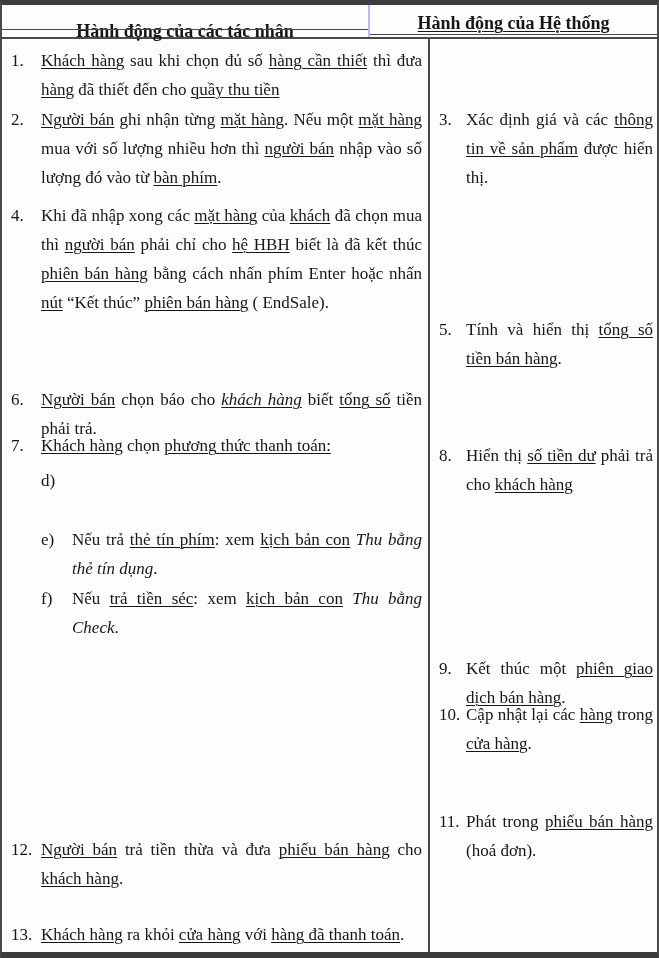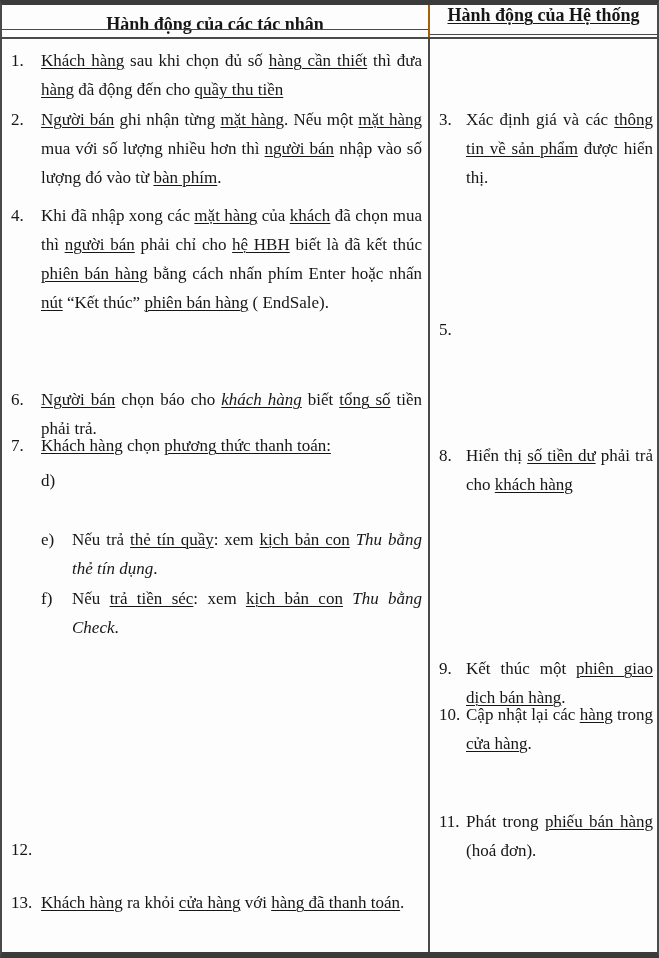--- a/index.html
+++ b/index.html
@@ -21,26 +21,26 @@
     display: flex; flex-direction: column;
   }
   .thead {
     position: relative;
     height: 32px; flex: 0 0 32px;
     border-bottom: 2px solid #4a4a4a;
     display: flex;
     font-weight: bold; font-size: 18px;
   }
   .th { position: relative; text-align: center; box-sizing: border-box; }
-  .th-left { width: 426px; padding-top: 9px; }
+  .th-left { width: 366px; padding-top: 16px; }
   .th-left::after {
     content: ""; position: absolute; left: 0; right: 0; top: 24px;
     border-top: 1.5px solid #4a4a4a;
   }
-  .th-right { flex: 1; border-left: 2px solid #a16207; }
+  .th-right { flex: 1; border-left: 2px solid #c4b5fd; padding-top: 8px; }
   .th-right::after {
     content: ""; position: absolute; left: 0; right: 0; top: 29px;
     border-top: 1.5px solid #4a4a4a;
   }
   .tbody { position: relative; flex: 1; }
   .col { position: absolute; top: 0; bottom: 0; box-sizing: border-box; }
   .col-left { left: 0; width: 426px; }
   .col-right { left: 426px; right: 0; border-left: 2px solid #4a4a4a; }
   .item {
     position: absolute;
@@ -63,34 +63,34 @@
     <div class="thead">
       <div class="th th-left">
         <span>Hành động của các tác nhân</span>
       </div>
       <div class="th th-right">
         <span class="u">Hành động của Hệ thống</span>
       </div>
     </div>
     <div class="tbody">
       <div class="col col-left">
-          <div class="item" style="top: 7px;"><span class="marker">1.</span><span><span class="u">Khách hàng</span><span> sau khi chọn đủ số </span><span class="u">hàng cần thiết</span><span> thì đưa </span><span class="u">hàng</span><span> đã động đến cho </span><span class="u">quầy thu tiền</span></span></div>
+          <div class="item" style="top: 7px;"><span class="marker">1.</span><span><span class="u">Khách hàng</span><span> sau khi chọn đủ số </span><span class="u">hàng cần thiết</span><span> thì đưa </span><span class="u">hàng</span><span> đã thiết đến cho </span><span class="u">quầy thu tiền</span></span></div>
           <div class="item" style="top: 66px;"><span class="marker">2.</span><span><span class="u">Người bán</span><span> ghi nhận từng </span><span class="u">mặt hàng</span><span>. Nếu một </span><span class="u">mặt hàng</span><span> mua với số lượng nhiều hơn thì </span><span class="u">người bán</span><span> nhập vào số lượng đó vào từ </span><span class="u">bàn phím</span><span>.</span></span></div>
           <div class="item" style="top: 162px;"><span class="marker">4.</span><span><span>Khi đã nhập xong các </span><span class="u">mặt hàng</span><span> của </span><span class="u">khách</span><span> đã chọn mua thì </span><span class="u">người bán</span><span> phải chỉ cho </span><span class="u">hệ HBH</span><span> biết là đã kết thúc </span><span class="u">phiên bán hàng</span><span> bằng cách nhấn phím Enter hoặc nhấn </span><span class="u">nút</span><span> “Kết thúc” </span><span class="u">phiên bán hàng</span><span> ( EndSale).</span></span></div>
           <div class="item" style="top: 346px;"><span class="marker">6.</span><span><span class="u">Người bán</span><span> chọn báo cho </span><span class="u i">khách hàng</span><span> biết </span><span class="u">tổng số</span><span> tiền phải trả.</span></span></div>
           <div class="item" style="top: 392px;"><span class="marker">7.</span><span><span class="u">Khách hàng</span><span> chọn </span><span class="u">phương thức thanh toán:</span></span></div>
           <div class="item sub" style="top: 427px;"><span class="marker">d)</span></div>
-          <div class="item sub" style="top: 486px;"><span class="marker">e)</span><span><span>Nếu trả </span><span class="u">thẻ tín quầy</span><span>: xem </span><span class="u">kịch bản con</span><span> </span><span class="i">Thu bằng thẻ tín dụng</span><span>.</span></span></div>
+          <div class="item sub" style="top: 486px;"><span class="marker">e)</span><span><span>Nếu trả </span><span class="u">thẻ tín phím</span><span>: xem </span><span class="u">kịch bản con</span><span> </span><span class="i">Thu bằng thẻ tín dụng</span><span>.</span></span></div>
           <div class="item sub" style="top: 545px;"><span class="marker">f)</span><span><span>Nếu </span><span class="u">trả tiền séc</span><span>: xem </span><span class="u">kịch bản con</span><span> </span><span class="i">Thu bằng Check</span><span>.</span></span></div>
-          <div class="item" style="top: 772px; margin-top: 24px;"><span class="marker">12.</span></div>
-          <div class="item" style="top: 849px;"><span class="marker">13.</span><span><span class="u">Khách hàng</span><span> ra khỏi </span><span class="u">cửa hàng</span><span> với </span><span class="u">hàng đã thanh toán</span><span>.</span></span></div>
+          <div class="item" style="top: 772px; margin-top: 24px;"><span class="marker">12.</span><span><span class="u">Người bán</span><span> trả tiền thừa và đưa </span><span class="u">phiếu bán hàng</span><span> cho </span><span class="u">khách hàng</span><span>.</span></span></div>
+          <div class="item" style="top: 881px;"><span class="marker">13.</span><span><span class="u">Khách hàng</span><span> ra khỏi </span><span class="u">cửa hàng</span><span> với </span><span class="u">hàng đã thanh toán</span><span>.</span></span></div>
         </div>
       <div class="col col-right">
           <div class="item" style="top: 66px;"><span class="marker">3.</span><span><span>Xác định giá và các </span><span class="u">thông tin về sản phẩm</span><span> được hiển thị.</span></span></div>
-          <div class="item" style="top: 276px;"><span class="marker">5.</span></div>
+          <div class="item" style="top: 276px;"><span class="marker">5.</span><span><span>Tính và hiển thị </span><span class="u">tổng số tiền bán hàng</span><span>.</span></span></div>
           <div class="item" style="top: 402px;"><span class="marker">8.</span><span><span>Hiển thị </span><span class="u">số tiền dư</span><span> phải trả cho </span><span class="u">khách hàng</span></span></div>
           <div class="item" style="top: 615px;"><span class="marker">9.</span><span><span>Kết thúc một </span><span class="u">phiên giao dịch bán hàng</span><span>.</span></span></div>
           <div class="item" style="top: 661px;"><span class="marker">10.</span><span><span>Cập nhật lại các </span><span class="u">hàng</span><span> trong </span><span class="u">cửa hàng</span><span>.</span></span></div>
           <div class="item" style="top: 768px;"><span class="marker">11.</span><span><span>Phát trong </span><span class="u">phiếu bán hàng</span><span> (hoá đơn).</span></span></div>
         </div>
     </div>
   </div>
 </div>
 
 </body></html>

